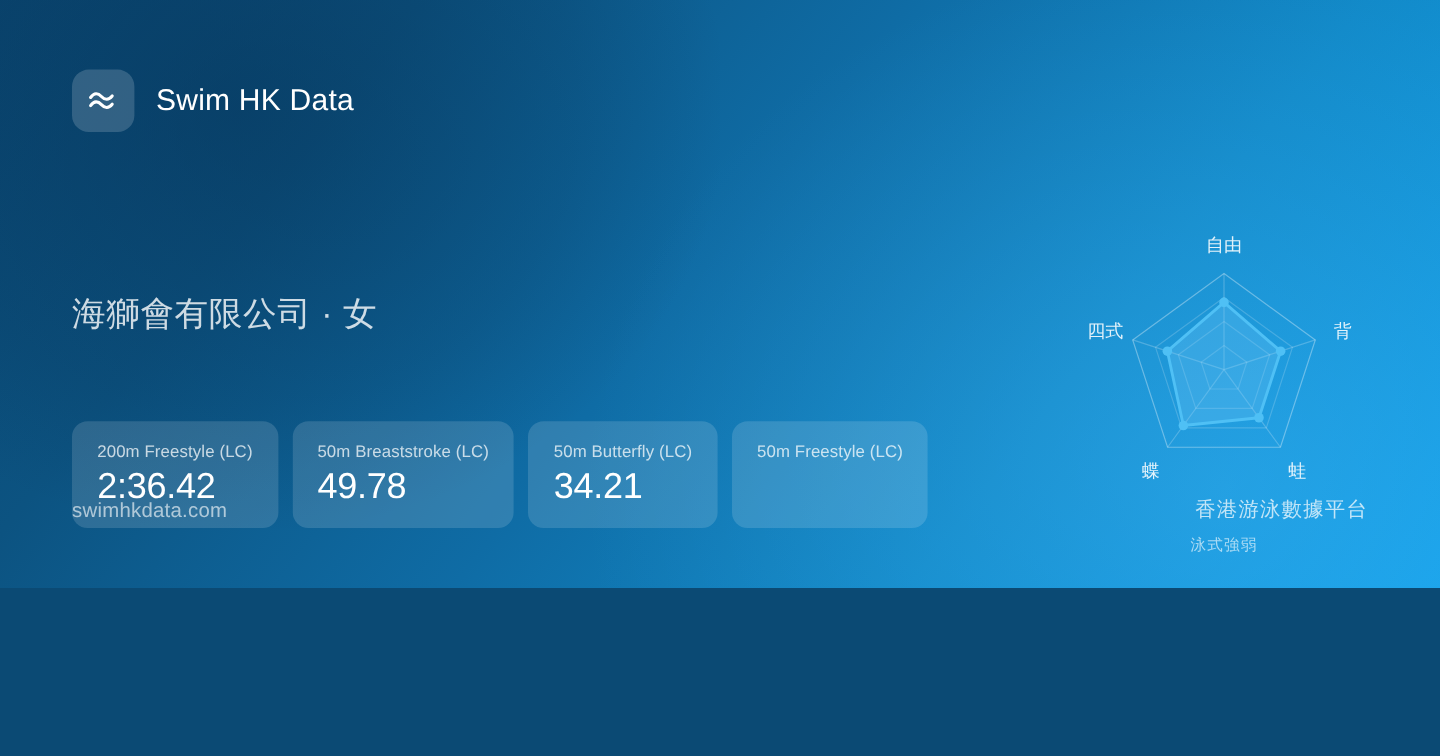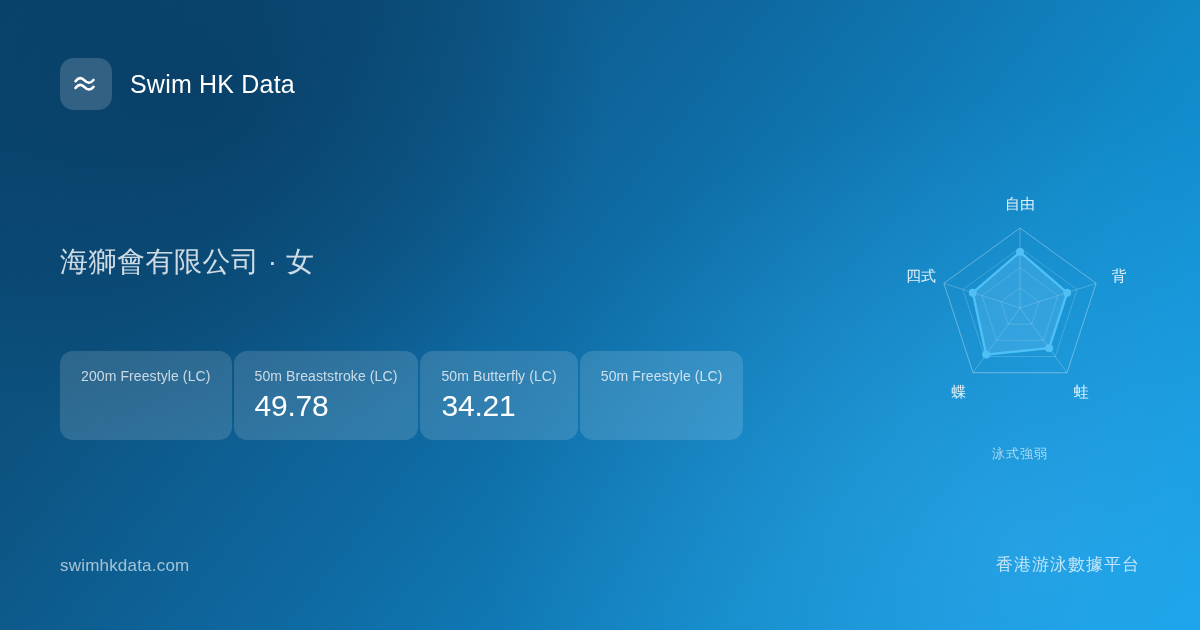--- a/index.html
+++ b/index.html
@@ -13,21 +13,21 @@
   body {
     font-family: "Liberation Sans", "DejaVu Sans", sans-serif;
     background: #0b4a74;
     position: relative;
     -webkit-font-smoothing: antialiased;
   }
 
   .og-card {
     position: relative;
     width: 1200px;
-    height: 630px;
+    height: 490px;
     background:
       linear-gradient(128deg, #0a4873 0%, #0c5381 22%, #0f6ca5 48%, #1189c8 72%, #12a0e8 100%);
     overflow: hidden;
   }
 
   
   .sheen {
     position: absolute;
     right: -180px;
     bottom: -220px;
@@ -94,21 +94,21 @@
     font-weight: 400;
     letter-spacing: 0.5px;
   }
 
   
   .stats {
     position: absolute;
     left: 60px;
     top: 351px;
     display: flex;
-    gap: 2px;
+    gap: 12px;
   }
   .stat-card {
     background: rgba(255,255,255,0.14);
     border-radius: 13px;
     padding: 17px 21px 18px 21px;
     min-width: 150px;
     display: flex;
     flex-direction: column;
     gap: 6px;
   }
@@ -182,20 +182,21 @@
     <div class="brand-name">Swim HK Data</div>
   </div>
 
   <div class="athlete">
     <div class="athlete-meta">海獅會有限公司 · 女</div>
   </div>
 
   <div class="stats">
     <div class="stat-card">
       <div class="stat-label">200m Freestyle (LC)</div>
+      <div class="stat-value">2:36.42</div>
     </div>
     <div class="stat-card">
       <div class="stat-label">50m Breaststroke (LC)</div>
       <div class="stat-value">49.78</div>
     </div>
     <div class="stat-card">
       <div class="stat-label">50m Butterfly (LC)</div>
       <div class="stat-value">34.21</div>
     </div>
     <div class="stat-card">

